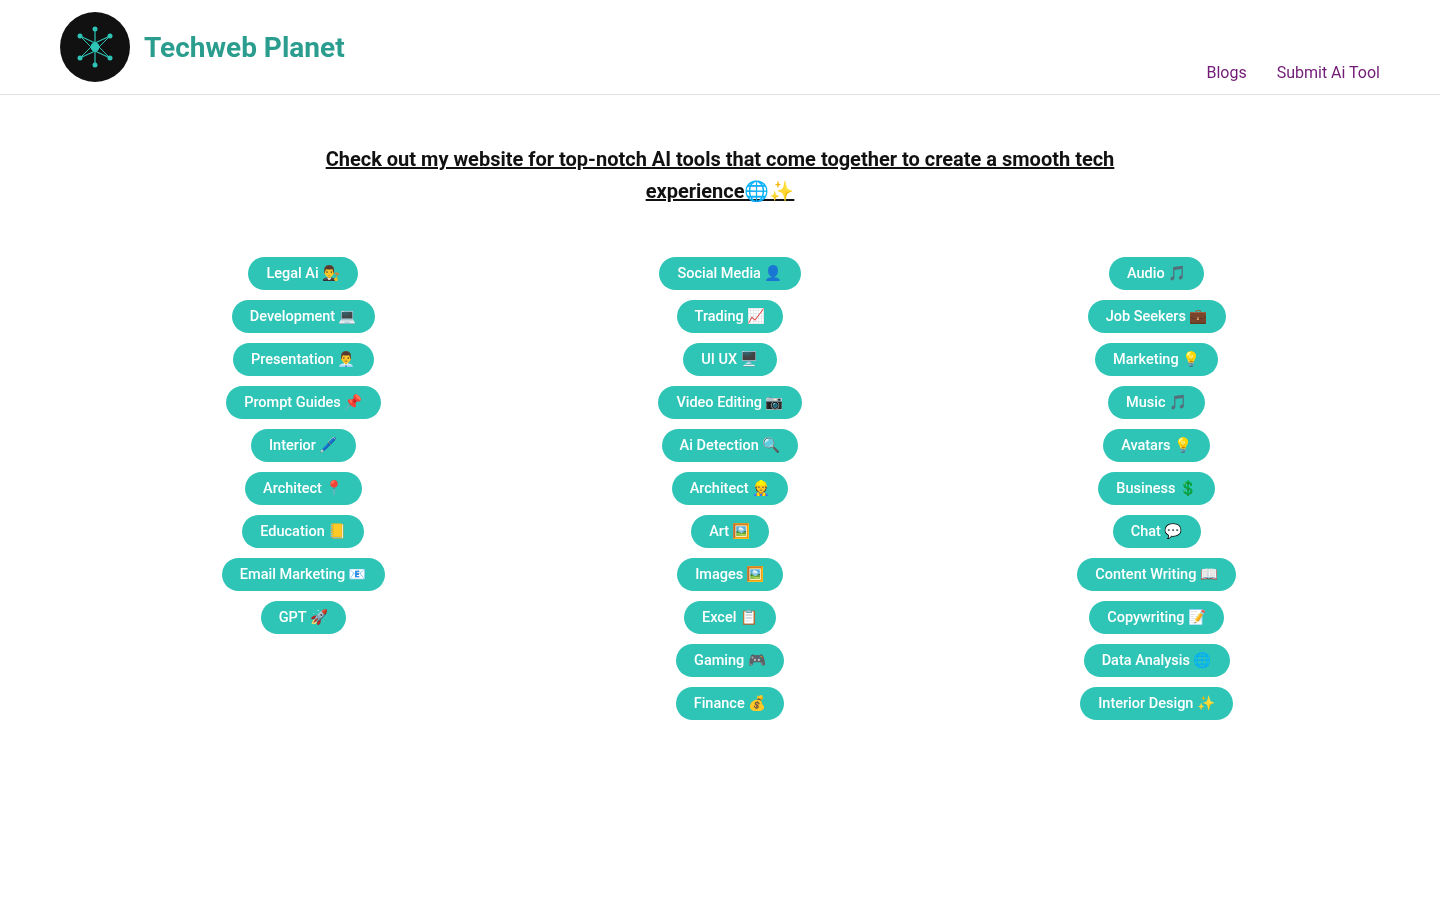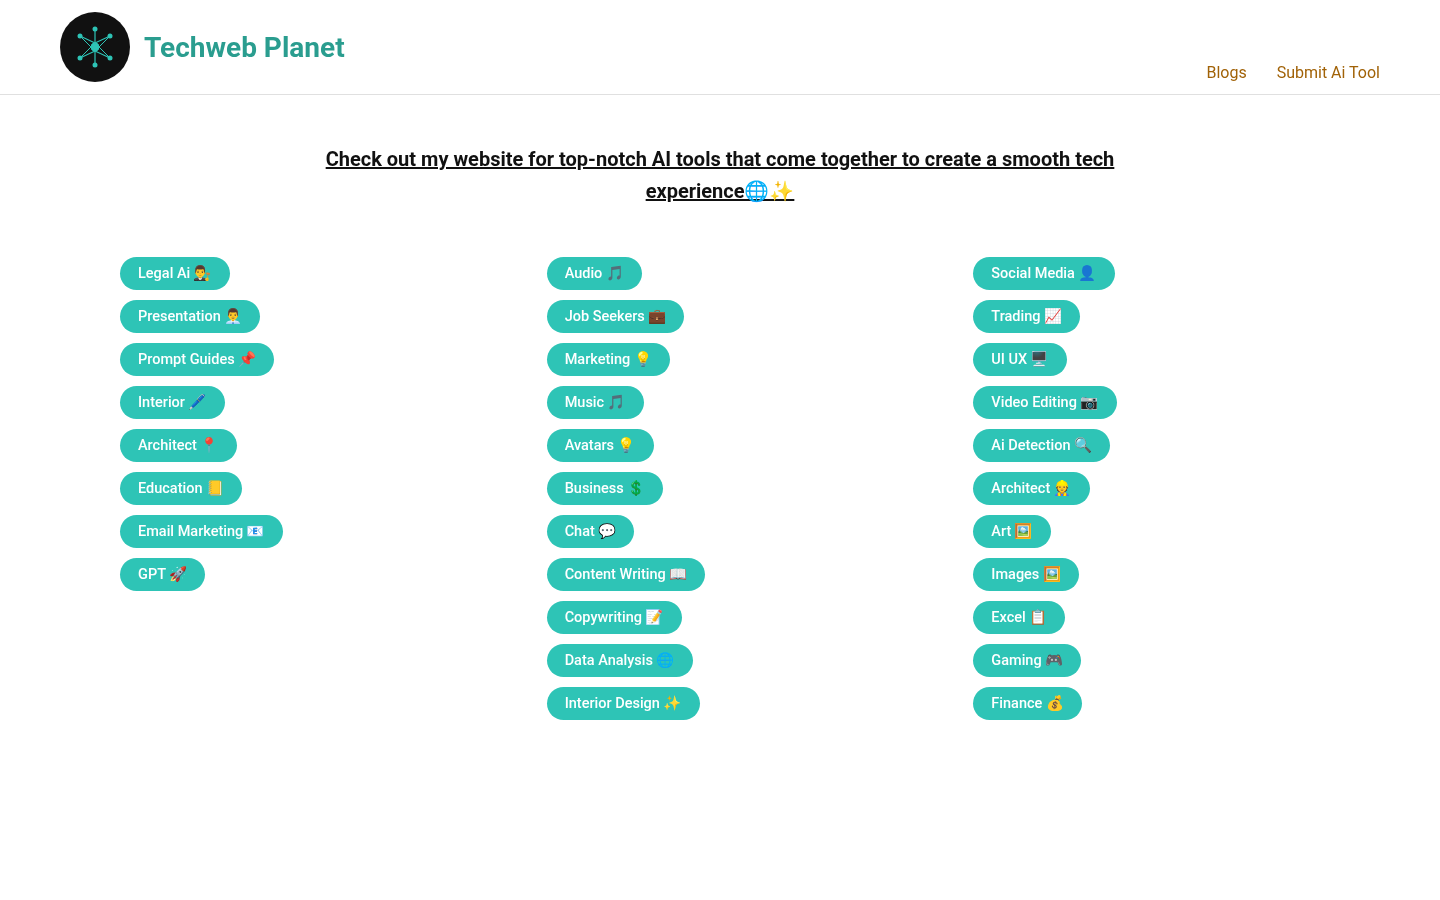--- a/index.html
+++ b/index.html
@@ -37,21 +37,21 @@
       font-weight: 700;
       color: #2a9d8f;
     }
     .header-nav {
       display: flex;
       gap: 30px;
       align-items: center;
     }
     .nav-link {
       font-size: 16px;
-      color: #a16207;
+      color: #701a75;
       text-decoration: none;
       cursor: pointer;
     }
 
     
     .hero {
       text-align: center;
       padding: 48px 20px 20px;
       max-width: 900px;
       margin: 0 auto;
@@ -79,20 +79,21 @@
     .category-list {
       list-style: disc;
       padding-left: 20px;
       display: flex;
       flex-direction: column;
       gap: 10px;
     }
     .category-list li {
       display: flex;
       align-items: center;
+      justify-content: center;
     }
     .tag-pill {
       display: inline-block;
       background: #2ec4b6;
       color: #fff;
       padding: 8px 18px;
       border-radius: 50px;
       font-size: 14.5px;
       font-weight: 500;
       cursor: pointer;
@@ -140,20 +141,23 @@
 
 <section class="categories-section">
   <div class="categories-grid">
 
   <div class="category-column">
         <ul class="category-list">
           <li>
             <span class="tag-pill">Legal Ai 👨‍⚖️</span>
           </li>
           <li>
+            <span class="tag-pill">Development 💻</span>
+          </li>
+          <li>
             <span class="tag-pill">Presentation 👨‍💼</span>
           </li>
           <li>
             <span class="tag-pill">Prompt Guides 📌</span>
           </li>
           <li>
             <span class="tag-pill">Interior 🖊️</span>
           </li>
           <li>
             <span class="tag-pill">Architect 📍</span>
@@ -165,85 +169,85 @@
             <span class="tag-pill">Email Marketing 📧</span>
           </li>
           <li>
             <span class="tag-pill">GPT 🚀</span>
           </li>
         </ul>
       </div>
       <div class="category-column">
         <ul class="category-list">
           <li>
-            <span class="tag-pill">Audio 🎵</span>
-          </li>
-          <li>
-            <span class="tag-pill">Job Seekers 💼</span>
-          </li>
-          <li>
-            <span class="tag-pill">Marketing 💡</span>
-          </li>
-          <li>
-            <span class="tag-pill">Music 🎵</span>
-          </li>
-          <li>
-            <span class="tag-pill">Avatars 💡</span>
-          </li>
-          <li>
-            <span class="tag-pill">Business 💲</span>
-          </li>
-          <li>
-            <span class="tag-pill">Chat 💬</span>
-          </li>
-          <li>
-            <span class="tag-pill">Content Writing 📖</span>
-          </li>
-          <li>
-            <span class="tag-pill">Copywriting 📝</span>
-          </li>
-          <li>
-            <span class="tag-pill">Data Analysis 🌐</span>
-          </li>
-          <li>
-            <span class="tag-pill">Interior Design ✨</span>
+            <span class="tag-pill">Social Media 👤</span>
+          </li>
+          <li>
+            <span class="tag-pill">Trading 📈</span>
+          </li>
+          <li>
+            <span class="tag-pill">UI UX 🖥️</span>
+          </li>
+          <li>
+            <span class="tag-pill">Video Editing 📷</span>
+          </li>
+          <li>
+            <span class="tag-pill">Ai Detection 🔍</span>
+          </li>
+          <li>
+            <span class="tag-pill">Architect 👷</span>
+          </li>
+          <li>
+            <span class="tag-pill">Art 🖼️</span>
+          </li>
+          <li>
+            <span class="tag-pill">Images 🖼️</span>
+          </li>
+          <li>
+            <span class="tag-pill">Excel 📋</span>
+          </li>
+          <li>
+            <span class="tag-pill">Gaming 🎮</span>
+          </li>
+          <li>
+            <span class="tag-pill">Finance 💰</span>
           </li>
         </ul>
       </div>
       <div class="category-column">
         <ul class="category-list">
           <li>
-            <span class="tag-pill">Social Media 👤</span>
-          </li>
-          <li>
-            <span class="tag-pill">Trading 📈</span>
-          </li>
-          <li>
-            <span class="tag-pill">UI UX 🖥️</span>
-          </li>
-          <li>
-            <span class="tag-pill">Video Editing 📷</span>
-          </li>
-          <li>
-            <span class="tag-pill">Ai Detection 🔍</span>
-          </li>
-          <li>
-            <span class="tag-pill">Architect 👷</span>
-          </li>
-          <li>
-            <span class="tag-pill">Art 🖼️</span>
-          </li>
-          <li>
-            <span class="tag-pill">Images 🖼️</span>
-          </li>
-          <li>
-            <span class="tag-pill">Excel 📋</span>
-          </li>
-          <li>
-            <span class="tag-pill">Gaming 🎮</span>
-          </li>
-          <li>
-            <span class="tag-pill">Finance 💰</span>
+            <span class="tag-pill">Audio 🎵</span>
+          </li>
+          <li>
+            <span class="tag-pill">Job Seekers 💼</span>
+          </li>
+          <li>
+            <span class="tag-pill">Marketing 💡</span>
+          </li>
+          <li>
+            <span class="tag-pill">Music 🎵</span>
+          </li>
+          <li>
+            <span class="tag-pill">Avatars 💡</span>
+          </li>
+          <li>
+            <span class="tag-pill">Business 💲</span>
+          </li>
+          <li>
+            <span class="tag-pill">Chat 💬</span>
+          </li>
+          <li>
+            <span class="tag-pill">Content Writing 📖</span>
+          </li>
+          <li>
+            <span class="tag-pill">Copywriting 📝</span>
+          </li>
+          <li>
+            <span class="tag-pill">Data Analysis 🌐</span>
+          </li>
+          <li>
+            <span class="tag-pill">Interior Design ✨</span>
           </li>
         </ul>
       </div>
     </div>
 </section>
 
 </body></html>

